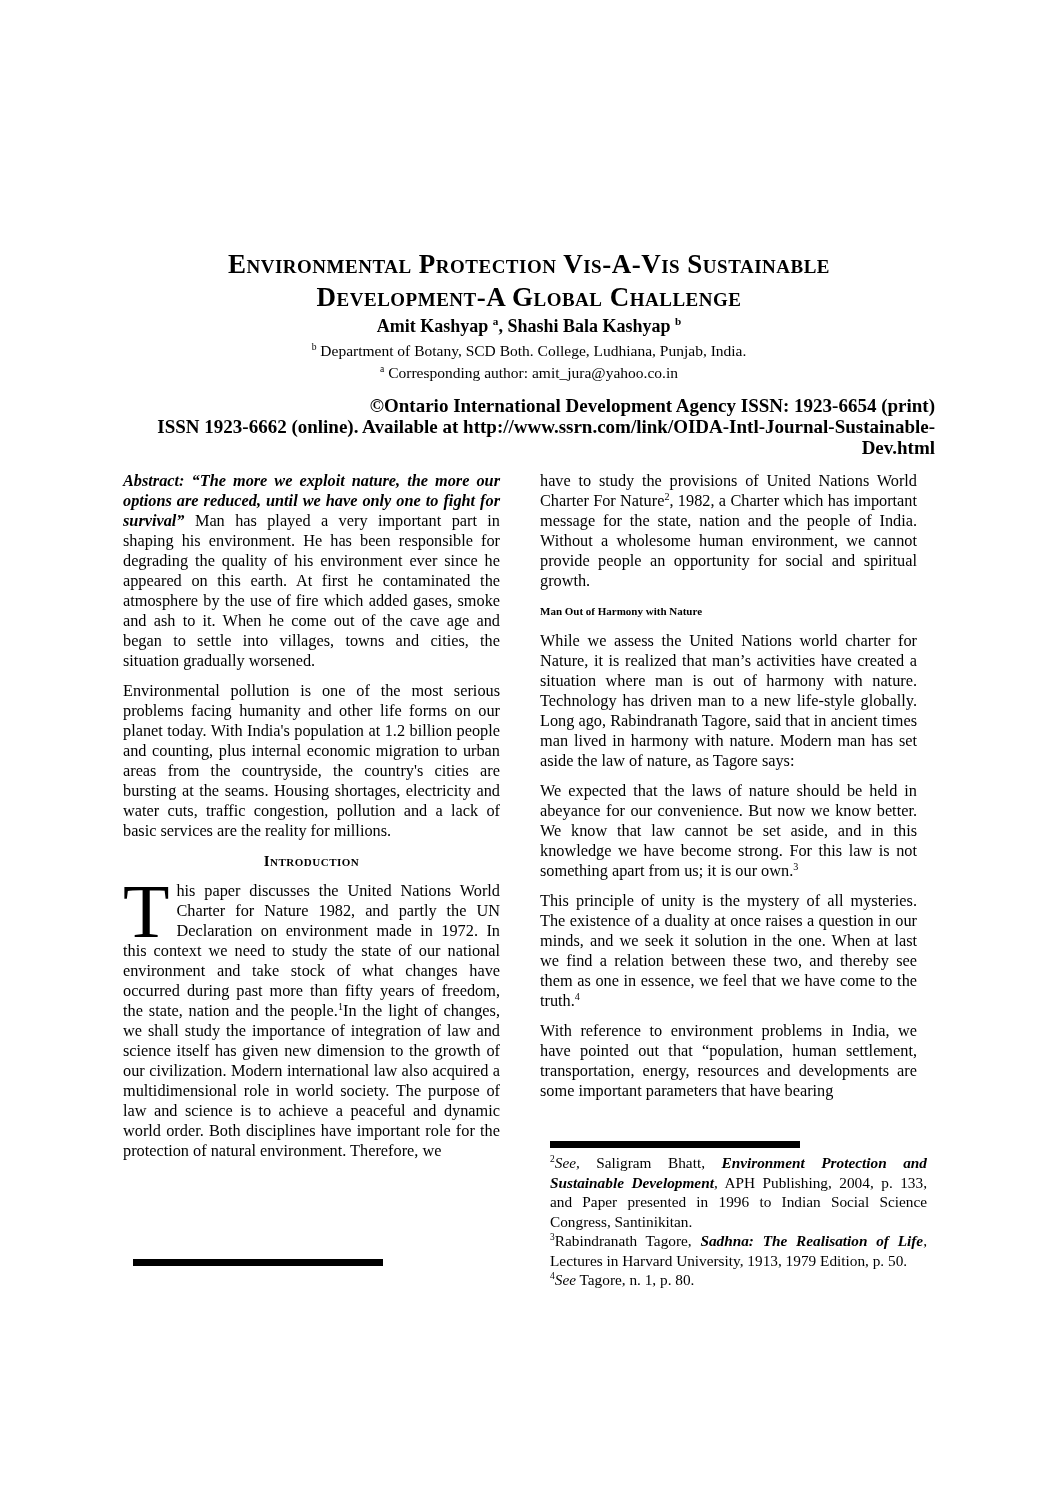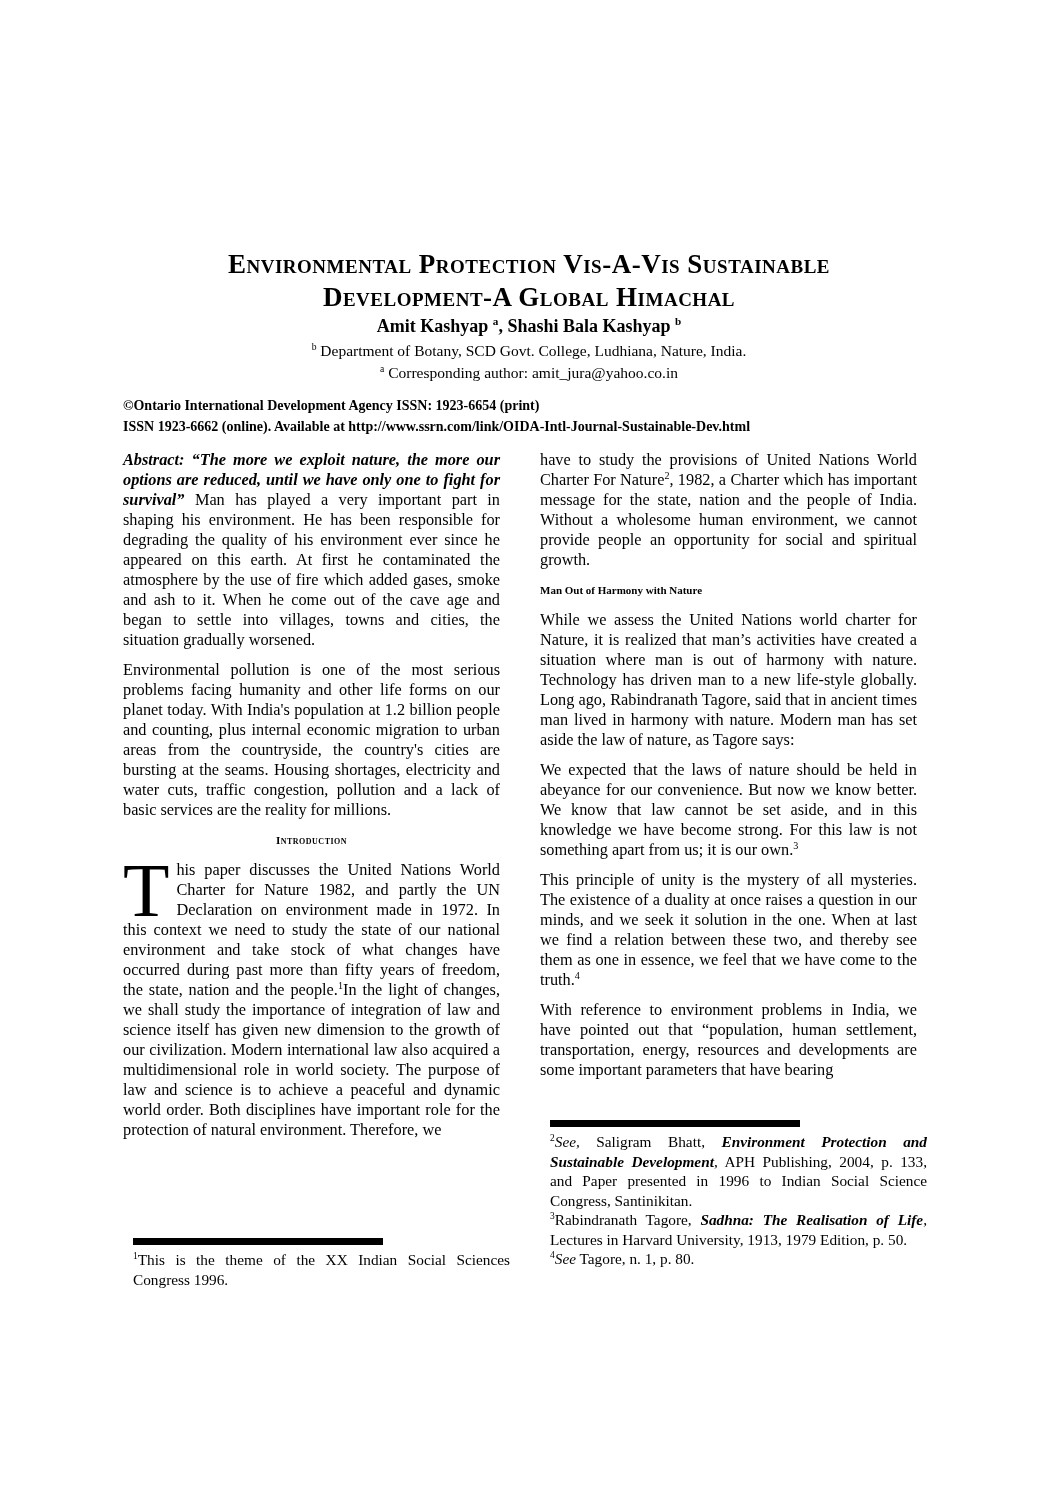--- a/index.html
+++ b/index.html
@@ -27,23 +27,23 @@
     font-size: 18px;
     line-height: 24px;
   }
   .affils {
     text-align: center;
     font-size: 15.5px;
     line-height: 21.5px;
     margin-top: 2px;
   }
   .imprint {
-    text-align: left;
+    text-align: right;
     font-weight: bold;
-    font-size: 14px;
+    font-size: 19px;
     line-height: 21px;
     margin-top: 12px;
   }
   .columns {
     display: flex;
     gap: 40px;
     margin-top: 13px;
     height: 992px;
   }
   .col {
@@ -58,21 +58,21 @@
     font-size: 62%;
     line-height: 0;
     vertical-align: super;
   }
   .bi { font-weight: bold; font-style: italic; }
   .i  { font-style: italic; }
   .intro-heading {
     text-align: center;
     font-variant: small-caps;
     font-weight: bold;
-    font-size: 11px;
+    font-size: 15px;
     letter-spacing: 0.5px;
     margin: 2px 0 10px 0;
   }
   .sub-heading {
     text-align: left;
     font-weight: bold;
     font-size: 11px;
     margin: 2px 0 10px 0;
   }
   .dropcap {
@@ -98,28 +98,28 @@
     margin-bottom: 5px;
   }
   .footnotes p { margin: 0; text-align: justify; }
 </style>
 </head>
 <body>
 
 <div class="page">
 
   <div class="title-line">Environmental Protection Vis-A-Vis Sustainable</div>
-  <div class="title-line">Development-A Global Himachal</div>
+  <div class="title-line">Development-A Global Challenge</div>
 
   <div class="authors">
     <span>Amit Kashyap </span><sup class="fnmark">a</sup><span>, </span><span>Shashi Bala Kashyap </span><sup class="fnmark">b</sup>
   </div>
 
   <div class="affils">
-    <div><sup class="fnmark">b</sup><span> Department of Botany, SCD Govt. College, Ludhiana, Nature, India.</span></div>
+    <div><sup class="fnmark">b</sup><span> Department of Botany, SCD Both. College, Ludhiana, Punjab, India.</span></div>
     <div><sup class="fnmark">a</sup><span> Corresponding author: amit_jura@yahoo.co.in</span></div>
   </div>
 
   <div class="imprint">
     <div>©Ontario International Development Agency ISSN: 1923-6654 (print)</div>
     <div>ISSN 1923-6662 (online). Available at http://www.ssrn.com/link/OIDA-Intl-Journal-Sustainable-Dev.html</div>
   </div>
 
   <div class="columns">
 
@@ -128,21 +128,20 @@
 
       <p>Environmental pollution is one of the most serious problems facing humanity and other life forms on our planet today.  With India's population at 1.2 billion people and counting, plus internal economic migration to urban areas from the countryside, the country's cities are bursting at the seams. Housing shortages, electricity and water cuts, traffic congestion, pollution and a lack of basic services are the reality for millions.</p>
 
 
       <div class="intro-heading">Introduction</div>
 
       <p><span class="dropcap">T</span><span>his paper discusses the United Nations World Charter for Nature 1982, and partly the UN Declaration on environment made in 1972. In this context we need to study the state of our national environment and take stock of what changes have occurred during past more than fifty years of freedom, the state, nation and the people.</span><sup class="fnmark">1</sup><span>In the light of changes, we shall study the importance of integration of law and science itself has given new dimension to the growth of our civilization. Modern international law also acquired a multidimensional role in world society. The purpose of law and science is to achieve a peaceful and dynamic world order. Both disciplines have important role for the protection of natural environment. Therefore, we</span></p>
 
       <div class="footnotes">
         <div class="fnsep"></div>
-        <p><sup class="fnmark">1</sup><span>This is the theme of the XX Indian Social Sciences Congress 1996.</span></p>
       </div>
     </div>
 
     <div class="col col-right">
       <p><span>have to study the provisions of United Nations World Charter For Nature</span><sup class="fnmark">2</sup><span>, 1982, a Charter which has important message for the state, nation and the people of India. Without a wholesome human environment, we cannot provide people an opportunity for social and spiritual growth.</span></p>
 
       <div class="sub-heading">Man Out of Harmony with Nature</div>
 
       <p>While we assess the United Nations world charter for Nature, it is realized that man’s activities have created a situation where man is out of harmony with nature. Technology has driven man to a new life-style globally. Long ago, Rabindranath Tagore, said that in ancient times man lived in harmony with nature. Modern man has set aside the law of nature, as Tagore says:</p>
 

